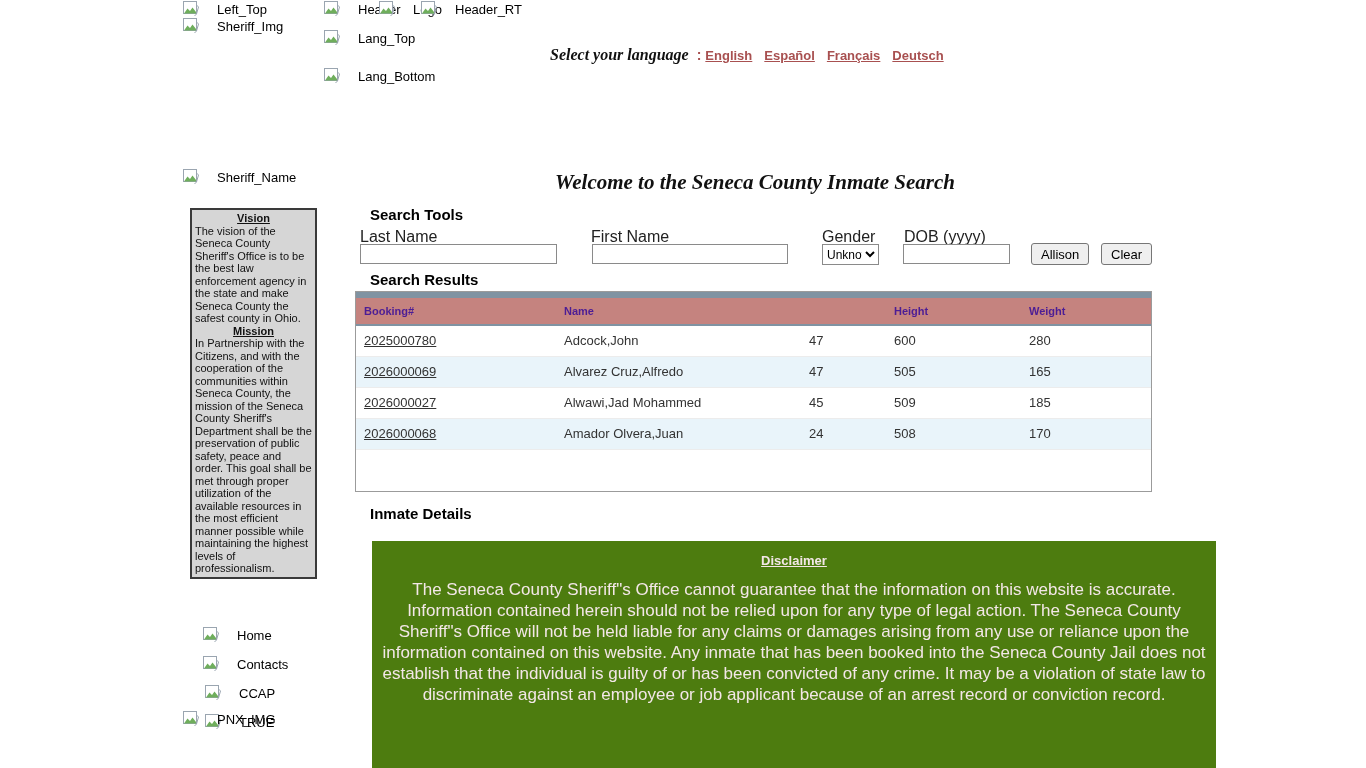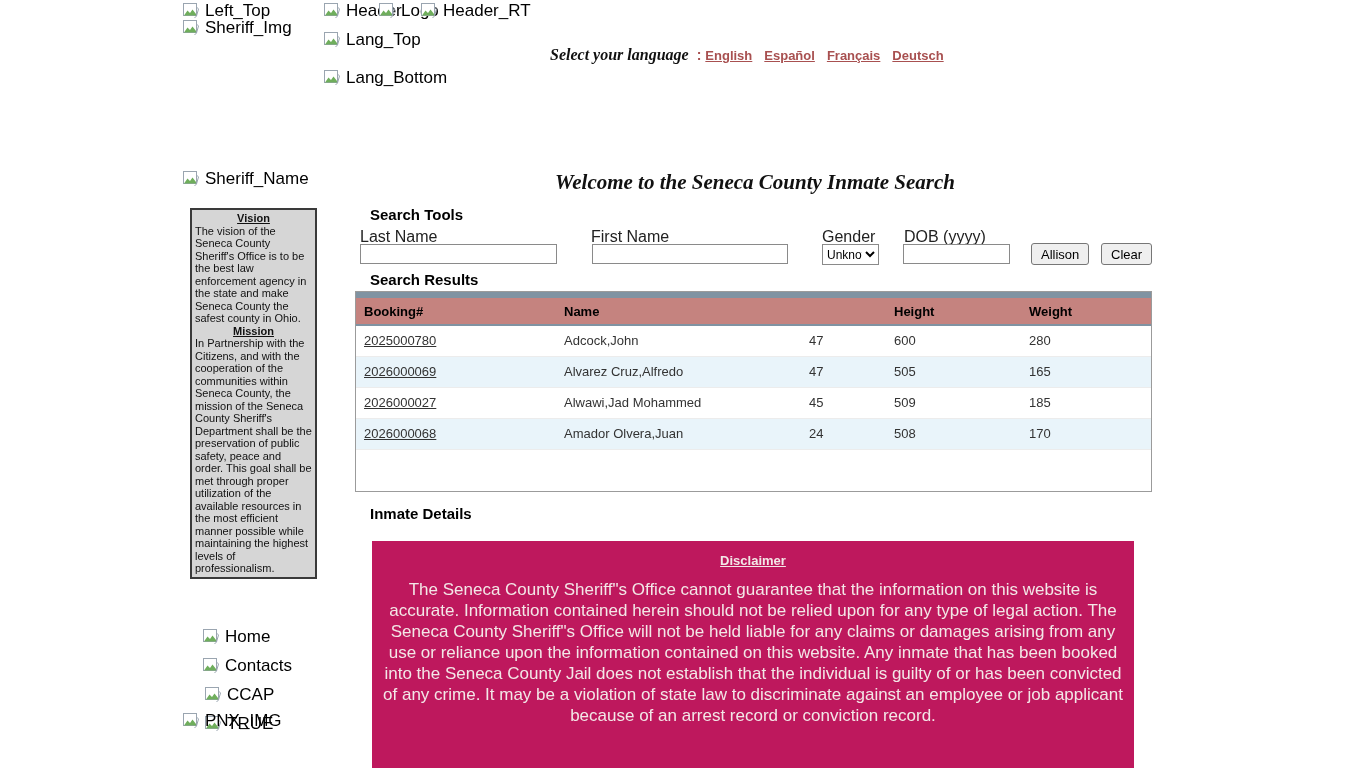--- a/index.html
+++ b/index.html
@@ -2,21 +2,21 @@
 <html><head>
 <meta charset="utf-8">
 <style>
   * { box-sizing: border-box; margin: 0; padding: 0; }
   html, body { width: 1366px; height: 768px; overflow: hidden; background: #fff;
     font-family: "Liberation Sans", sans-serif; color: #000; position: relative; }
 
   .abs { position: absolute; }
 
   
-  .bimg { display: inline-flex; align-items: center; gap: 6px; font-size: 17px; color: #000;
+  .bimg { display: inline-flex; align-items: center; gap: 18px; font-size: 13px; color: #000;
     text-decoration: none; white-space: nowrap; }
   .bimg svg { flex: 0 0 auto; }
 
   
   .langbar { font-size: 16px; white-space: nowrap; }
   .langbar .lbl { font-family: "Liberation Serif", serif; font-weight: bold; font-style: italic;
     color: #111; margin-right: 8px; }
   .langbar .colon { color: #a85050; font-weight: bold; margin-right: 4px; font-size: 14px; }
   .langbar a { color: #a85050; font-size: 13px; font-weight: bold; text-decoration: underline;
     margin-right: 12px; }
@@ -40,28 +40,28 @@
     background: #fff; }
   select { height: 21px; font-size: 12px; border: 1px solid #8a8a8a; background: #fff; }
   .btn { background: #efefef; border: 1px solid #767676; border-radius: 3px; font-size: 13px;
     color: #000; padding: 1px 9px; height: 22px; font-family: "Liberation Sans", sans-serif; }
 
   
   .tblwrap { left: 355px; top: 291px; width: 797px; height: 201px; overflow: hidden;
     border: 1px solid #9b9b9b; background: #fff; }
   table.results { border-collapse: collapse; width: 100%; table-layout: fixed; font-size: 13px; }
   table.results th { background: #c5837f; border-top: 6px solid #8093a2; border-bottom: 2px solid #8093a2;
-    color: #000000; font-weight: bold; text-align: left; height: 30px; padding: 0 0 0 8px; font-size: 13px; }
+    color: #4c1d95; font-weight: bold; text-align: left; height: 30px; padding: 0 0 0 8px; font-size: 11px; }
   table.results td { height: 31px; padding: 0 0 0 8px; color: #333; border-bottom: 1px solid #ececec; }
   table.results tr.alt td { background: #e9f4fa; }
   table.results a { color: #333; text-decoration: underline; }
   .c1 { width: 200px; } .c2 { width: 245px; } .c3 { width: 85px; } .c4 { width: 135px; } .c5 { width: 132px; }
 
   
-  .disclaimer { left: 372px; top: 541px; width: 762px; height: 227px; background: #be185d;
+  .disclaimer { left: 372px; top: 541px; width: 844px; height: 227px; background: #4d7c0f;
     color: #f3e7e7; padding: 12px 10px 0 10px; }
   .disclaimer .dhead { text-align: center; font-weight: bold; text-decoration: underline;
     font-size: 13px; margin-bottom: 11px; }
   .disclaimer .dtext { text-align: center; font-size: 17px; line-height: 21px; }
 </style>
 </head>
 <body>
 
 <span class="abs bimg" style="left:183px; top:1px;">
   <svg width="16" height="16" viewBox="0 0 16 16">

